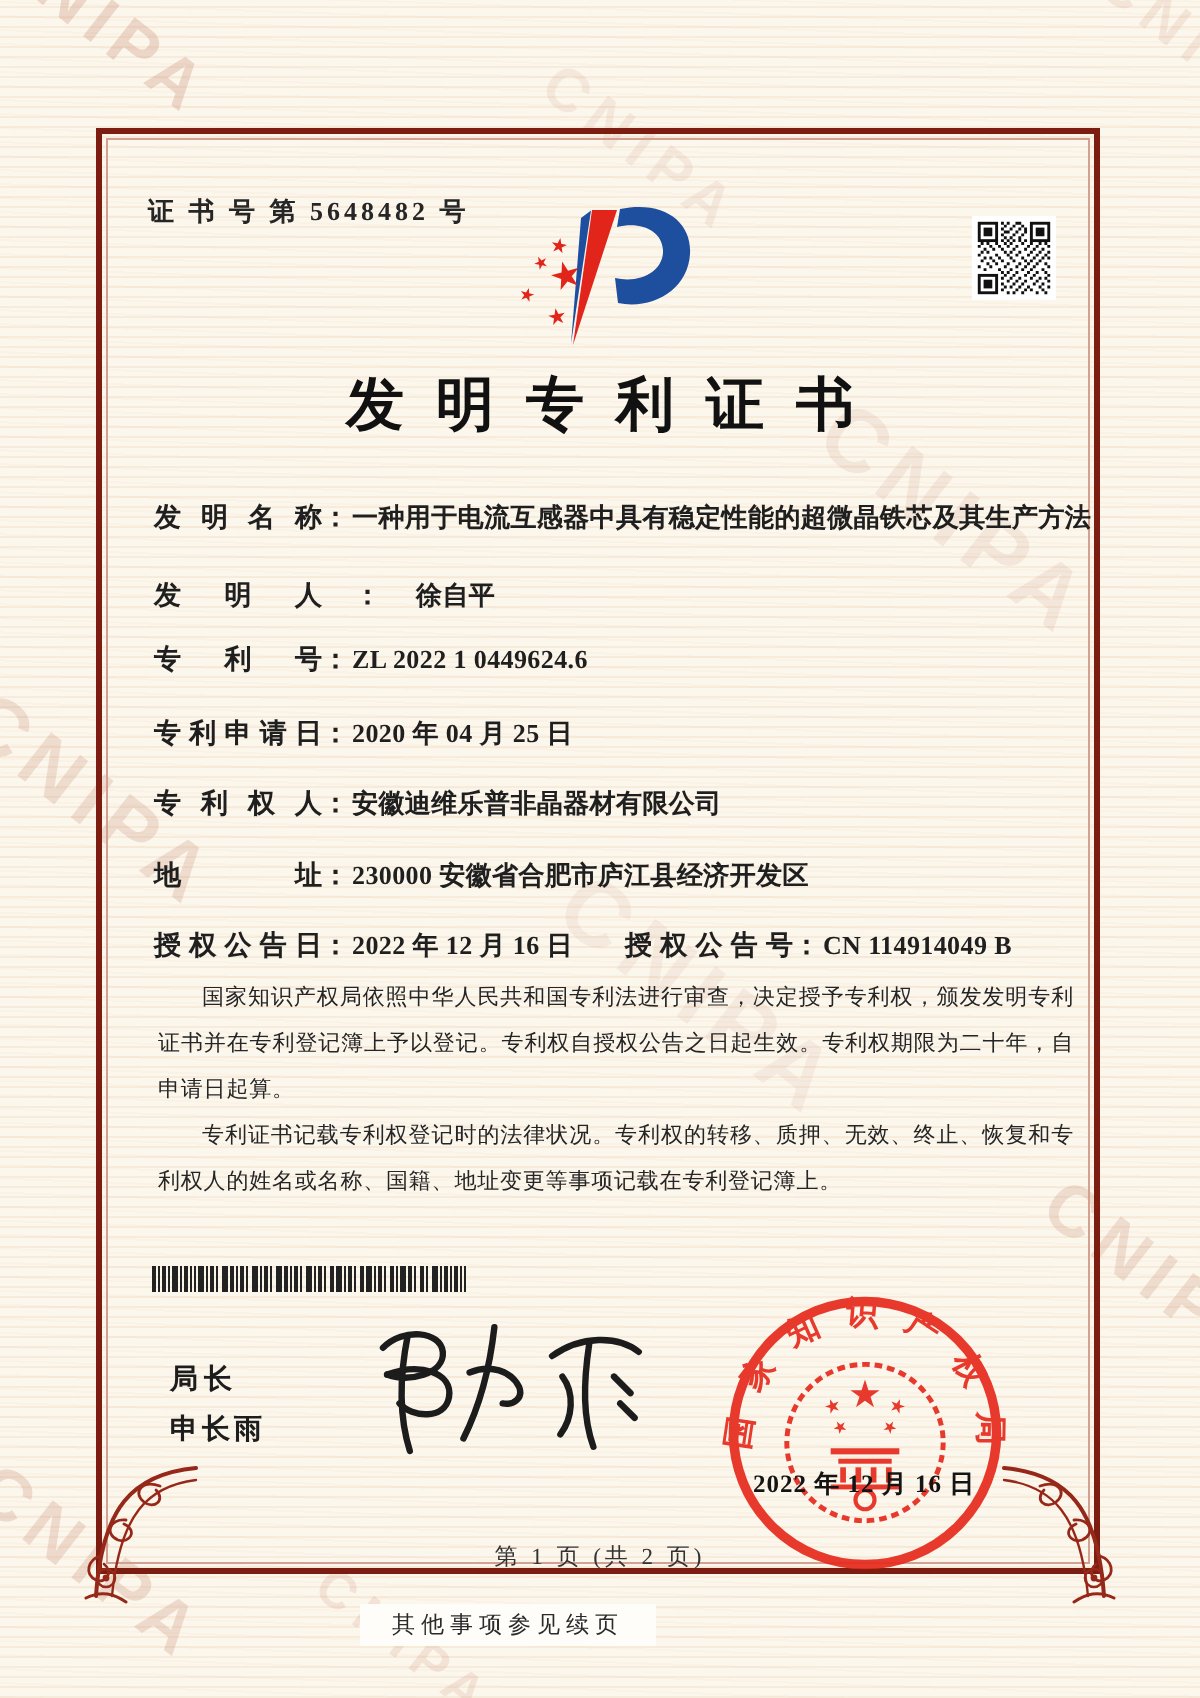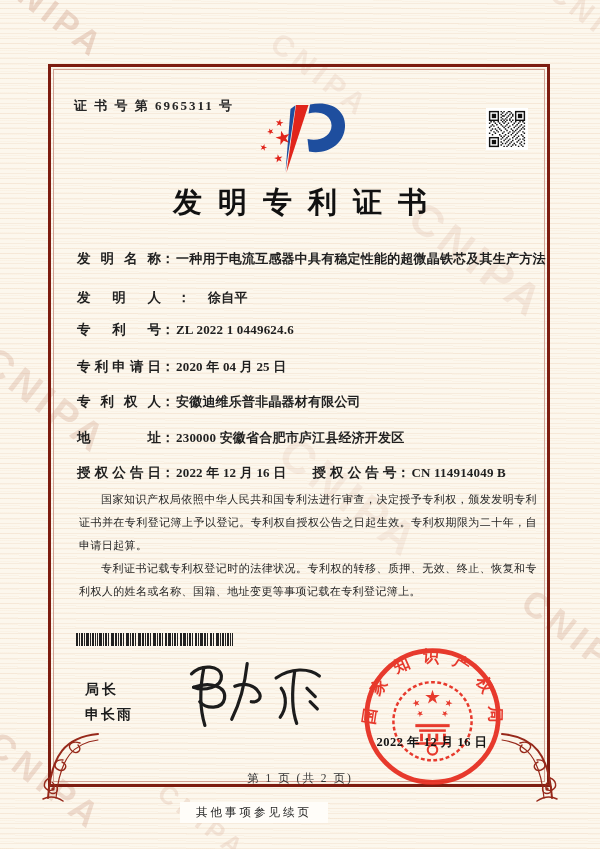--- a/index.html
+++ b/index.html
@@ -81,21 +81,21 @@
     <span class="wm wm8">CNIPA</span>
     <span class="wm wm9">CNIPA</span>
   </div>
 
   <div class="frame">
     <div class="frame-inner"></div>
   </div>
 
   <div class="content">
 
-    <div class="cert-no">证 书 号 第 6965311 号</div>
+    <div class="cert-no">证 书 号 第 5648482 号</div>
 
     <svg class="logo" viewBox="0 0 95 75" xmlns="http://www.w3.org/2000/svg">
       <defs>
         <path id="st" d="M0,-1 L0.225,-0.31 L0.951,-0.31 L0.363,0.118 L0.588,0.809 L0,0.382 L-0.588,0.809 L-0.363,0.118 L-0.951,-0.31 L-0.225,-0.31 Z"></path>
       </defs>
       <polygon points="38.5,7 43.5,3.2 33.5,70" fill="#1e4e9e"></polygon>
       <polygon points="44,3 56.5,3 34.5,70.5" fill="#e1251b"></polygon>
       <path d="M58,2.5 C80,-2 94,9 93,25 C92,43 74,53 57,49.5 L55.5,37 C69,40 80,33 79.5,23 C79,13 68,8.5 56.5,11.5 Z" fill="#1e4e9e"></path>
       <use href="#st" transform="translate(31,36) scale(7.5) rotate(-15)" fill="#e1251b"></use>
       <use href="#st" transform="translate(27.5,21) scale(4) rotate(10)" fill="#e1251b"></use>

